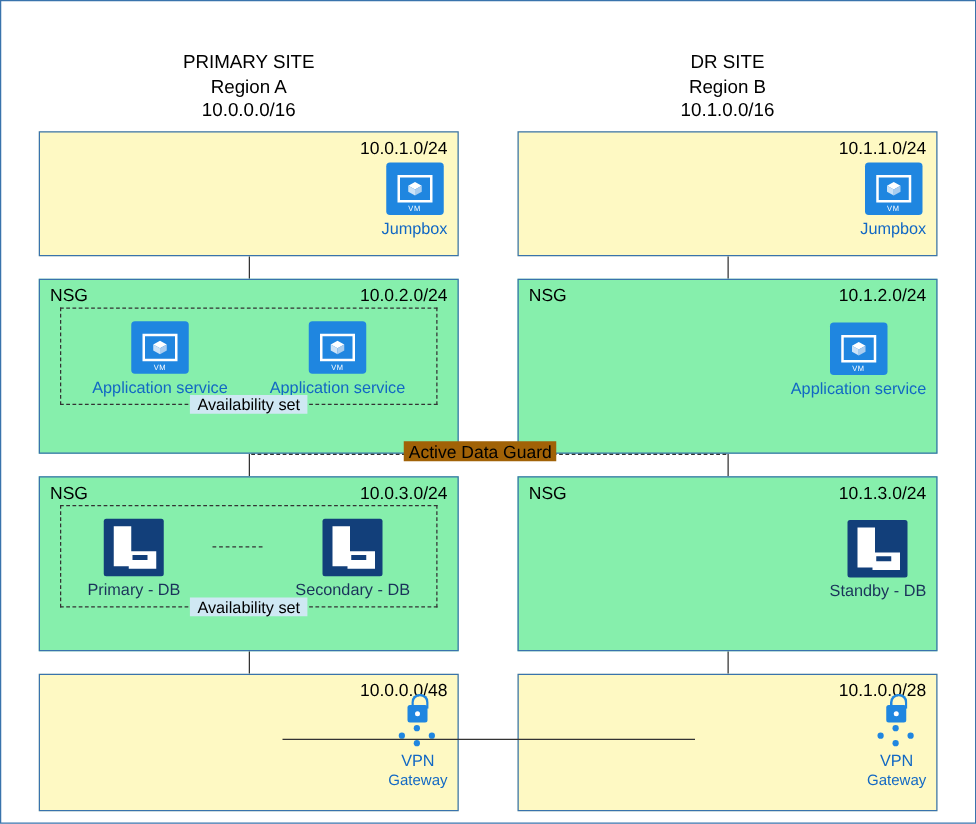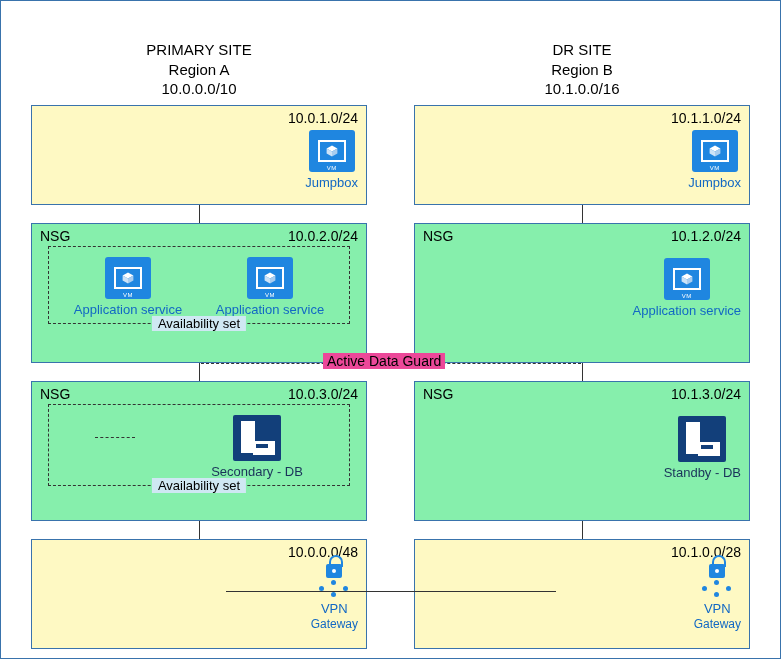--- a/index.html
+++ b/index.html
@@ -174,36 +174,36 @@
   .hconn-dashed{
     position:absolute;
     border-top:1.5px dashed #333;
   }
   .hconn-solid{
     position:absolute;
     border-top:1.5px solid #333;
   }
   .adg-label{
     position:absolute;
-    background:#ec4899;
+    background:#a16207;
     font-size:14px;
     padding:0 4px;
   }
   .vpn-sub{font-size:12px;color:#1268c4;line-height:1;}
 </style>
 </head>
 <body>
 
 <div class="columns" style="padding-top:0;margin-top:35px;">
 
   <div class="col">
     <div class="site-header">
       <div>PRIMARY SITE</div>
       <div>Region A</div>
-      <div>10.0.0.0/10</div>
+      <div>10.0.0.0/16</div>
     </div>
 
     <div class="tier tan min-h1">
       <div class="cidr">10.0.1.0/24</div>
       <div class="single-center">
         <div class="node">
           <div class="vm-icon">
             <div class="vm-screen">
                 <svg class="vm-cube" viewBox="0 0 20 20">
                   <polygon points="10,1 19,6 10,11 1,6" fill="#fff"></polygon>
@@ -248,20 +248,27 @@
         </div>
         <div class="availset-label">Availability set</div>
       </div>
     </div>
     <div class="vconn"></div>
 
     <div class="tier blue min-h3">
       <div class="nsg-label">NSG</div>
       <div class="cidr">10.0.3.0/24</div>
       <div class="availset">
+        <div class="node">
+          <div class="db-icon">
+              <div class="db-tower"></div>
+              <div class="db-drive"></div>
+            </div>
+          <div class="node-label dark">Primary - DB</div>
+        </div>
         <div style="width:40px;align-self:center;border-top:1.5px dashed #333;margin-top:-18px;"></div>
         <div class="node">
           <div class="db-icon">
               <div class="db-tower"></div>
               <div class="db-drive"></div>
             </div>
           <div class="node-label dark">Secondary - DB</div>
         </div>
         <div class="availset-label">Availability set</div>
       </div>

